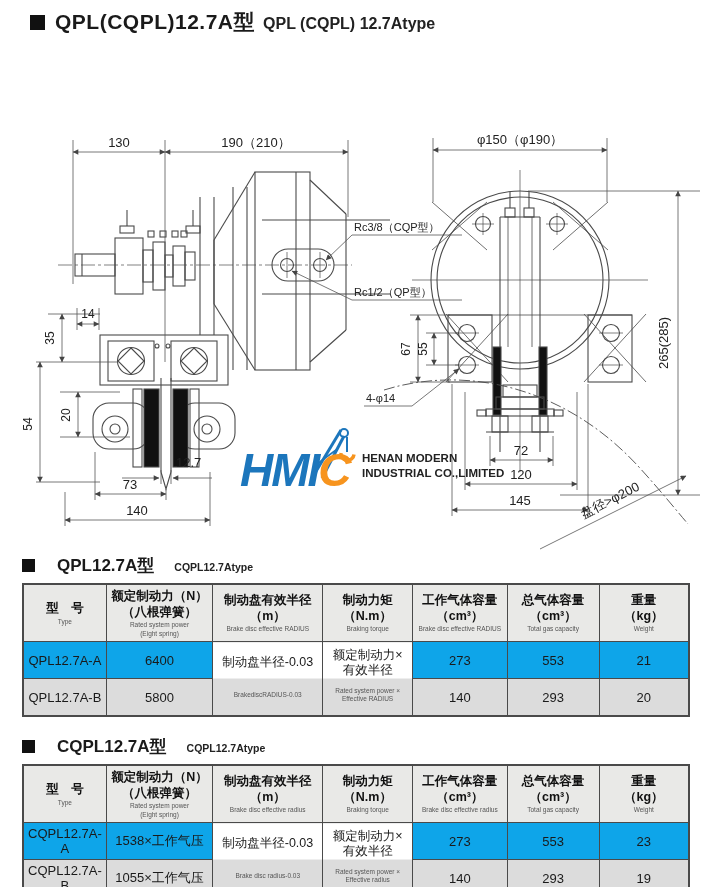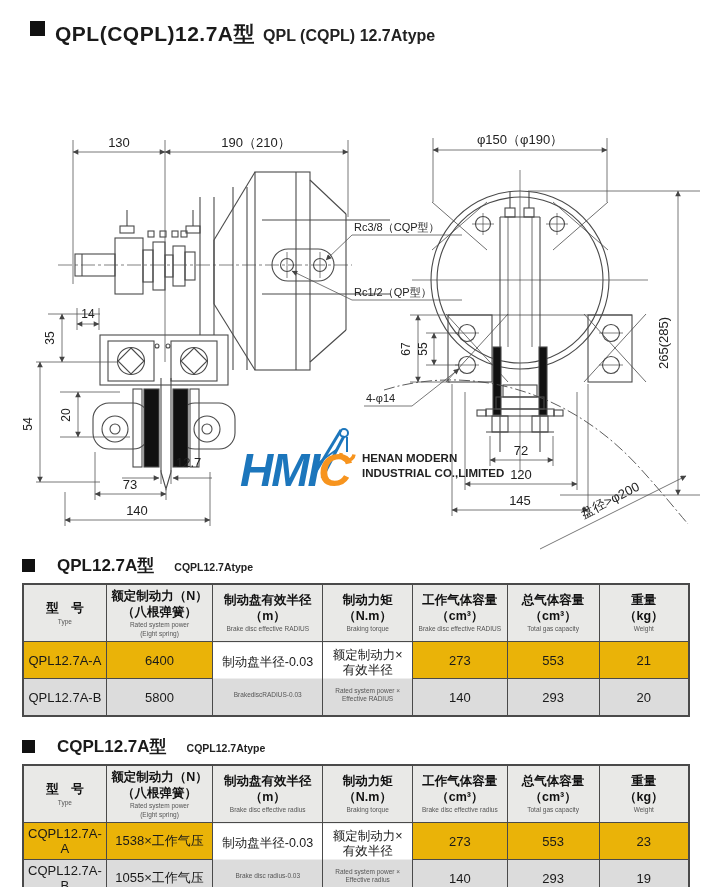--- a/index.html
+++ b/index.html
@@ -2,21 +2,21 @@
 <html><head>
 <meta charset="utf-8">
 <style>
   html,body{margin:0;padding:0;background:#ffffff;}
   body{width:711px;font-family:"Liberation Sans","DejaVu Sans",sans-serif;color:#1a1a1a;}
   .page{width:711px;height:887px;position:relative;background:#fff;overflow:hidden;}
 
   
   .pagehead{position:absolute;left:30px;top:8px;display:flex;align-items:baseline;gap:8px;}
   .bullet{width:15px;height:15px;background:#111;display:inline-block;align-self:center;margin-right:2px;}
-  .pagehead .t-cn{font-size:21px;font-weight:bold;letter-spacing:0.5px;margin-top:12px;}
+  .pagehead .t-cn{font-size:21px;font-weight:bold;letter-spacing:0.5px;}
   .pagehead .t-en{font-size:16px;font-weight:bold;color:#222;}
 
   
   .drawing{position:absolute;left:0;top:52px;}
   svg text{font-family:"Liberation Sans","DejaVu Sans",sans-serif;fill:#222;}
   .dim{font-size:13px;}
   .dimsmall{font-size:12px;}
   .lbl{font-size:11px;}
 
   
@@ -26,21 +26,21 @@
   .secthead{display:flex;align-items:baseline;gap:20px;margin-bottom:6px;}
   .secthead .bullet{width:13px;height:13px;}
   .secthead .s-cn{font-size:17px;font-weight:bold;}
   .secthead .s-en{font-size:10.5px;font-weight:bold;color:#222;}
 
   table.spec{border-collapse:collapse;width:668px;table-layout:fixed;border:2px solid #4a4a4a;}
   table.spec th,table.spec td{border:1px solid #4a4a4a;padding:2px 2px;text-align:center;vertical-align:middle;}
   table.spec th{background:#e9e9e7;font-weight:bold;height:52px;}
   .h-cn{font-size:12.5px;line-height:1.25;color:#111;}
   .h-en{font-size:6.5px;font-weight:normal;color:#555;line-height:1.15;margin-top:1px;}
-  tr.row-a td{background:#eab308;height:32px;font-size:13px;}
+  tr.row-a td{background:#0ea5e9;height:32px;font-size:13px;}
   tr.row-b td{background:#dcdcdc;height:32px;font-size:13px;}
   td.mergecell{background:linear-gradient(to bottom,#ffffff 0 50%,#dcdcdc 50% 100%) !important;padding:0;}
   .m-cn{font-size:12.5px;line-height:1.2;height:32px;display:flex;flex-direction:column;justify-content:center;}
   .m-en{font-size:6.5px;color:#555;height:32px;display:flex;flex-direction:column;justify-content:center;line-height:1.2;}
 </style>
 </head>
 <body>
 
 <div class="page">
 

